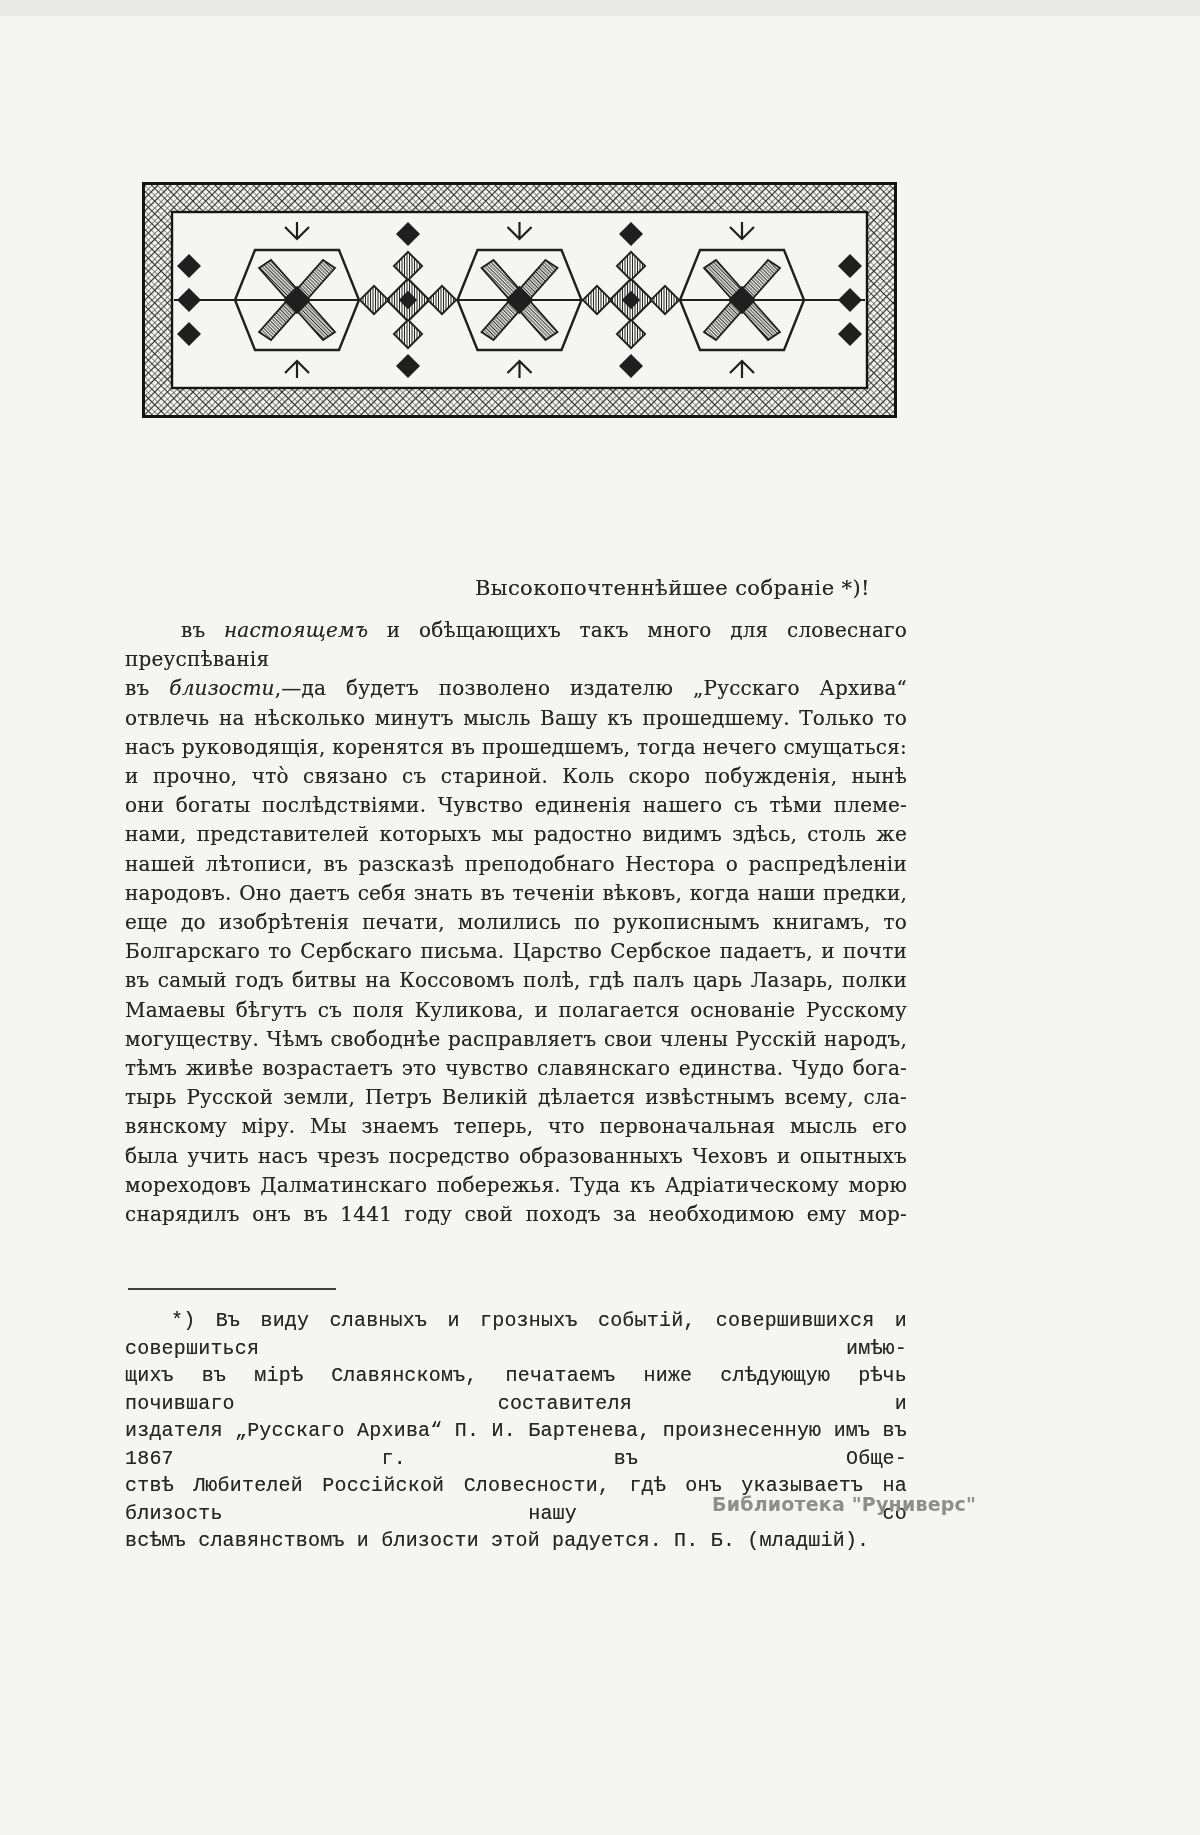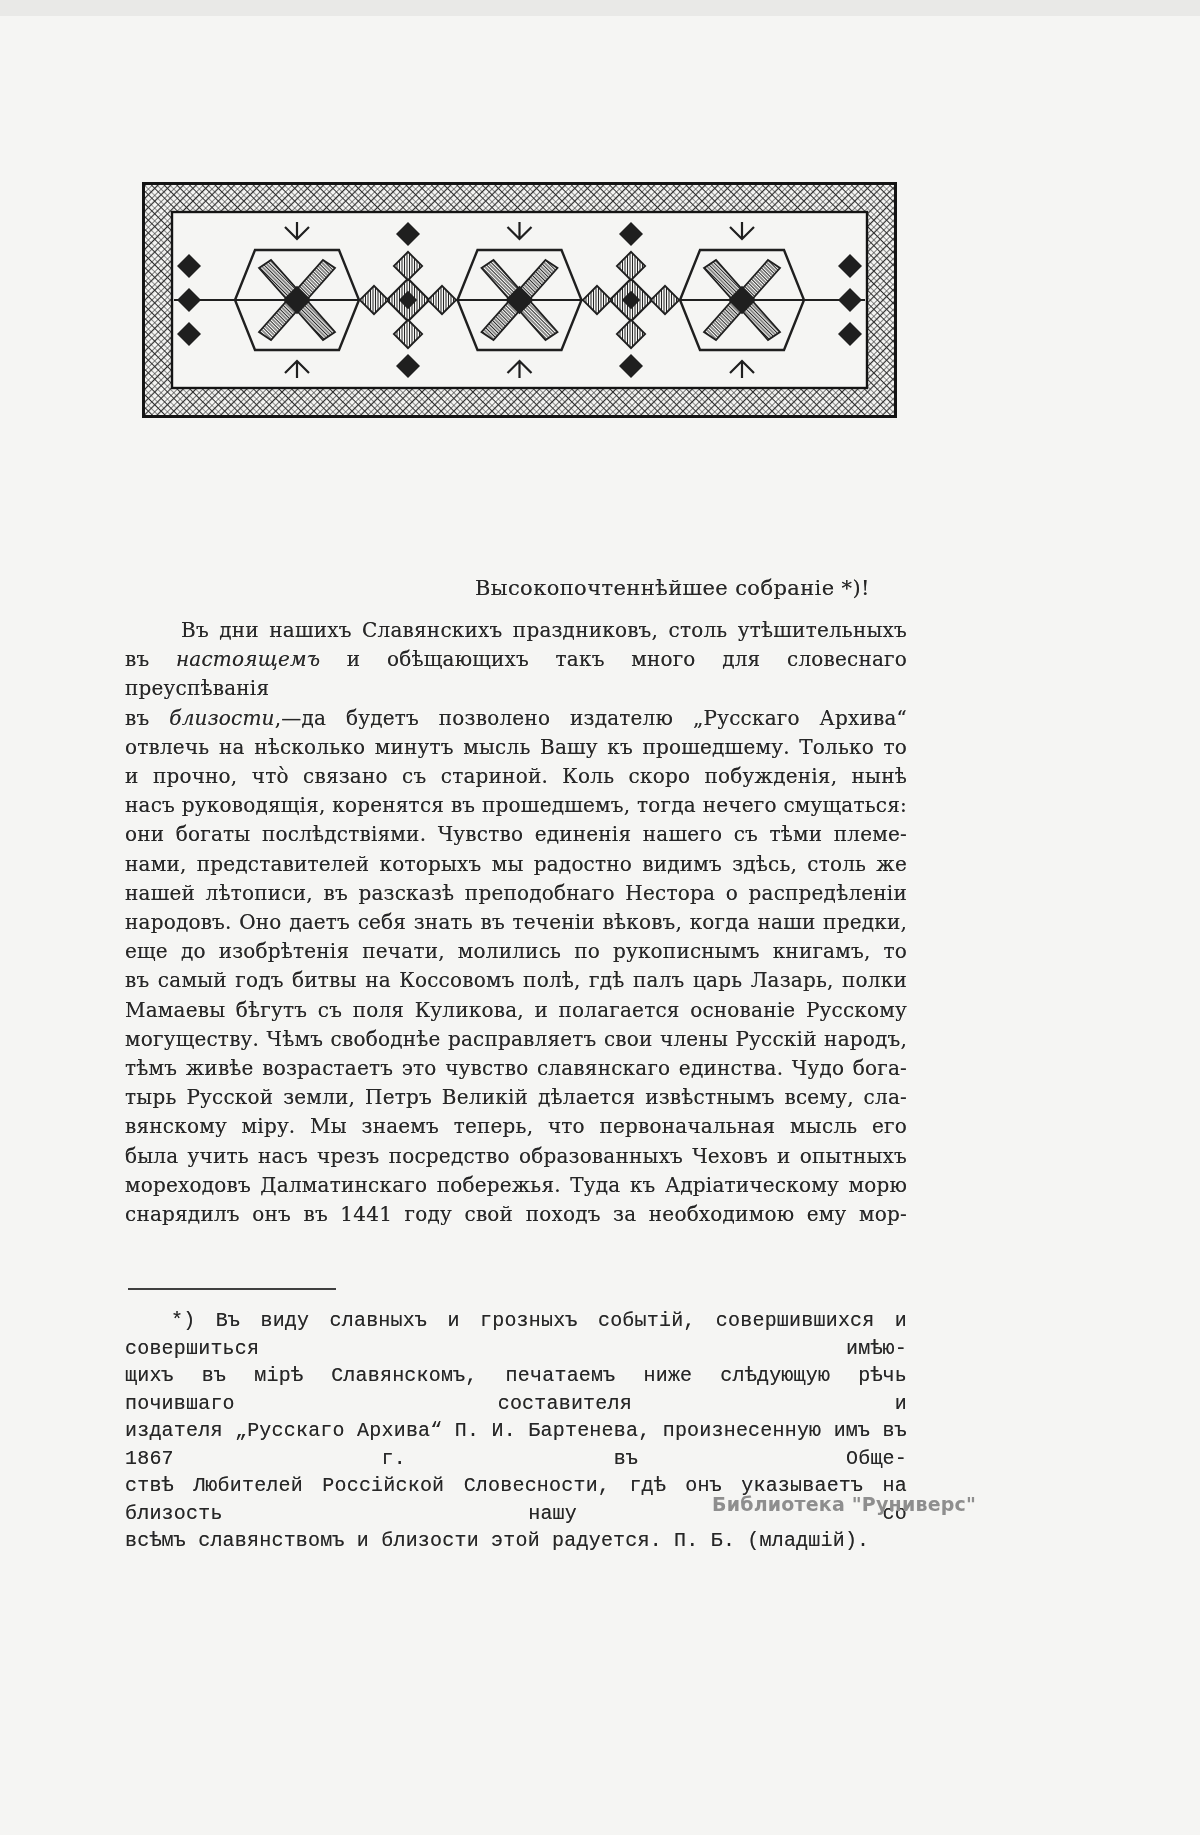--- a/index.html
+++ b/index.html
@@ -118,31 +118,31 @@
       <use href="#dia-s" transform="translate(266,184)"></use>
       <use href="#dia-s" transform="translate(489,184)"></use>
     </svg>
   </div>
 
   <div class="heading">
     <span class="inner">Высокопочтеннѣйшее собраніе *)!</span>
   </div>
 
   <div class="body">
-      <div class="line"><span>Въ дни нашихъ Славянскихъ праздниковъ, столь утѣшительныхъ</span></div>
       <div class="line"><span>въ </span><span class="it">настоящемъ</span><span> и обѣщающихъ такъ много для словеснаго преуспѣванія</span></div>
       <div class="line"><span>въ </span><span class="it">близости</span><span>,—да будетъ позволено издателю „Русскаго Архива“</span></div>
       <div class="line"><span>отвлечь на нѣсколько минутъ мысль Вашу къ прошедшему. Только то</span></div>
+      <div class="line"><span>насъ руководящія, коренятся въ прошедшемъ, тогда нечего смущаться:</span></div>
       <div class="line"><span>и прочно, чтò связано съ стариной. Коль скоро побужденія, нынѣ</span></div>
-      <div class="line"><span>насъ руководящія, коренятся въ прошедшемъ, тогда нечего смущаться:</span></div>
       <div class="line"><span>они богаты послѣдствіями. Чувство единенія нашего съ тѣми племе-</span></div>
       <div class="line"><span>нами, представителей которыхъ мы радостно видимъ здѣсь, столь же</span></div>
       <div class="line"><span>нашей лѣтописи, въ разсказѣ преподобнаго Нестора о распредѣленіи</span></div>
       <div class="line"><span>народовъ. Оно даетъ себя знать въ теченіи вѣковъ, когда наши предки,</span></div>
       <div class="line"><span>еще до изобрѣтенія печати, молились по рукописнымъ книгамъ, то</span></div>
+      <div class="line"><span>Болгарскаго то Сербскаго письма. Царство Сербское падаетъ, и почти</span></div>
       <div class="line"><span>въ самый годъ битвы на Коссовомъ полѣ, гдѣ палъ царь Лазарь, полки</span></div>
       <div class="line"><span>Мамаевы бѣгутъ съ поля Куликова, и полагается основаніе Русскому</span></div>
       <div class="line"><span>могуществу. Чѣмъ свободнѣе расправляетъ свои члены Русскій народъ,</span></div>
       <div class="line"><span>тѣмъ живѣе возрастаетъ это чувство славянскаго единства. Чудо бога-</span></div>
       <div class="line"><span>тырь Русской земли, Петръ Великій дѣлается извѣстнымъ всему, сла-</span></div>
       <div class="line"><span>вянскому міру. Мы знаемъ теперь, что первоначальная мысль его</span></div>
       <div class="line"><span>была учить насъ чрезъ посредство образованныхъ Чеховъ и опытныхъ</span></div>
       <div class="line"><span>мореходовъ Далматинскаго побережья. Туда къ Адріатическому морю</span></div>
       <div class="line"><span>снарядилъ онъ въ 1441 году свой походъ за необходимою ему мор-</span></div>
     </div>

